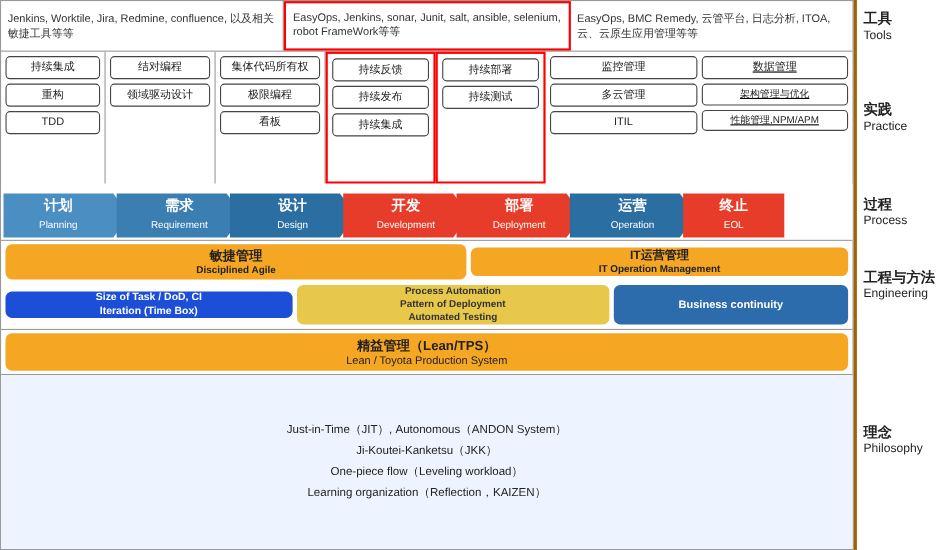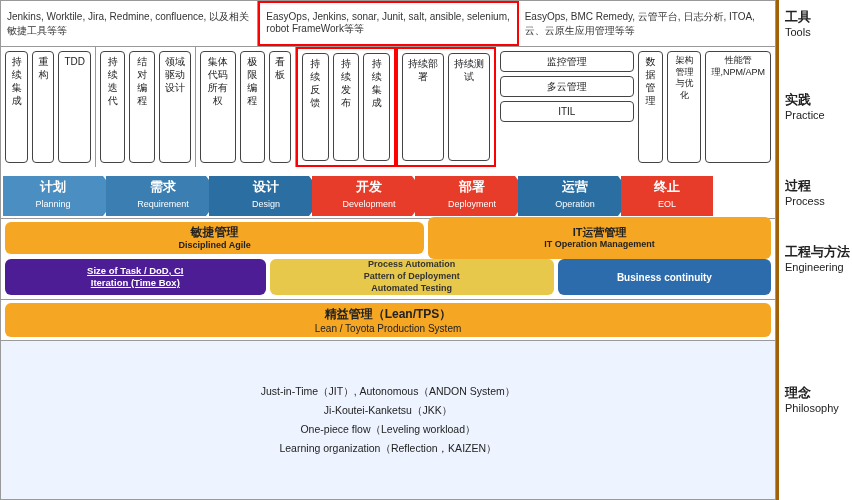--- a/index.html
+++ b/index.html
@@ -76,20 +76,21 @@
     }
 
     .practice-inner {
       display: flex;
       height: 120px;
     }
 
     .practice-col {
       border-right: 1px solid #999;
       display: flex;
+      flex-direction: column;
       padding: 4px;
       gap: 4px;
     }
 
     .practice-col:last-child {
       border-right: none;
     }
 
     .practice-col.col1 { width: 95px; }
     .practice-col.col2 { width: 100px; }
@@ -157,21 +158,21 @@
     .eng-band.cd {
       background: #F5A623;
       flex: 1.2;
       height: 32px;
       font-size: 11px;
     }
 
     .eng-band.it-ops {
       background: #F5A623;
       flex: 0.9;
-      height: 42px;
+      height: 26px;
       font-size: 10px;
     }
 
     .eng-bottom {
       display: flex;
       height: 42px;
       align-items: center;
       gap: 4px;
       padding: 3px 4px 5px 4px;
     }
@@ -181,21 +182,21 @@
       display: flex;
       align-items: center;
       justify-content: center;
       font-size: 10px;
       text-align: center;
       line-height: 1.3;
       color: #fff;
       font-weight: bold;
     }
 
-    .eng-box.blue { background: #4c1d95; flex: 1.1; height: 36px; text-decoration: underline; }
+    .eng-box.blue { background: #1d4ed8; flex: 1.1; height: 24px; }
     .eng-box.yellow { background: #E8C84A; flex: 1.2; height: 36px; color: #333; font-size: 9.5px; align-items: center; }
     .eng-box.dark-blue { background: #2C6BAC; flex: 0.9; height: 36px; font-size: 10px; }
 
     
     .philosophy-row {
       display: flex;
       flex-direction: column;
       border-bottom: 1px solid #999;
       flex-shrink: 0;
     }
@@ -261,21 +262,20 @@
 
     <div class="practice-inner">
 
       <div class="practice-col col1">
         <div class="box">持续集成</div>
         <div class="box">重构</div>
         <div class="box">TDD</div>
       </div>
 
       <div class="practice-col col2">
-        <div class="box">持续迭代</div>
         <div class="box">结对编程</div>
         <div class="box">领域驱动设计</div>
       </div>
 
       <div class="practice-col col3">
         <div class="box">集体代码所有权</div>
         <div class="box">极限编程</div>
         <div class="box">看板</div>
       </div>
 
@@ -289,21 +289,21 @@
         <div class="box">持续部署</div>
         <div class="box">持续测试</div>
       </div>
 
       <div class="practice-col" style="flex:1; display:flex; flex-direction:row; gap:4px; padding:4px;">
         <div style="flex:1; display:flex; flex-direction:column; gap:4px;">
           <div class="box">监控管理</div>
           <div class="box">多云管理</div>
           <div class="box">ITIL</div>
         </div>
-        <div style="flex:1; display:flex; flex-direction:row; gap:4px;">
+        <div style="flex:1; display:flex; flex-direction:column; gap:4px;text-decoration:underline;">
           <div class="box">数据管理</div>
           <div class="box" style="font-size:9px;">架构管理与优化</div>
           <div class="box" style="font-size:9px;">性能管理,NPM/APM</div>
         </div>
       </div>
     </div>
 
     <div class="process-row">
 
       <svg width="770" height="44" viewBox="0 0 770 44">

